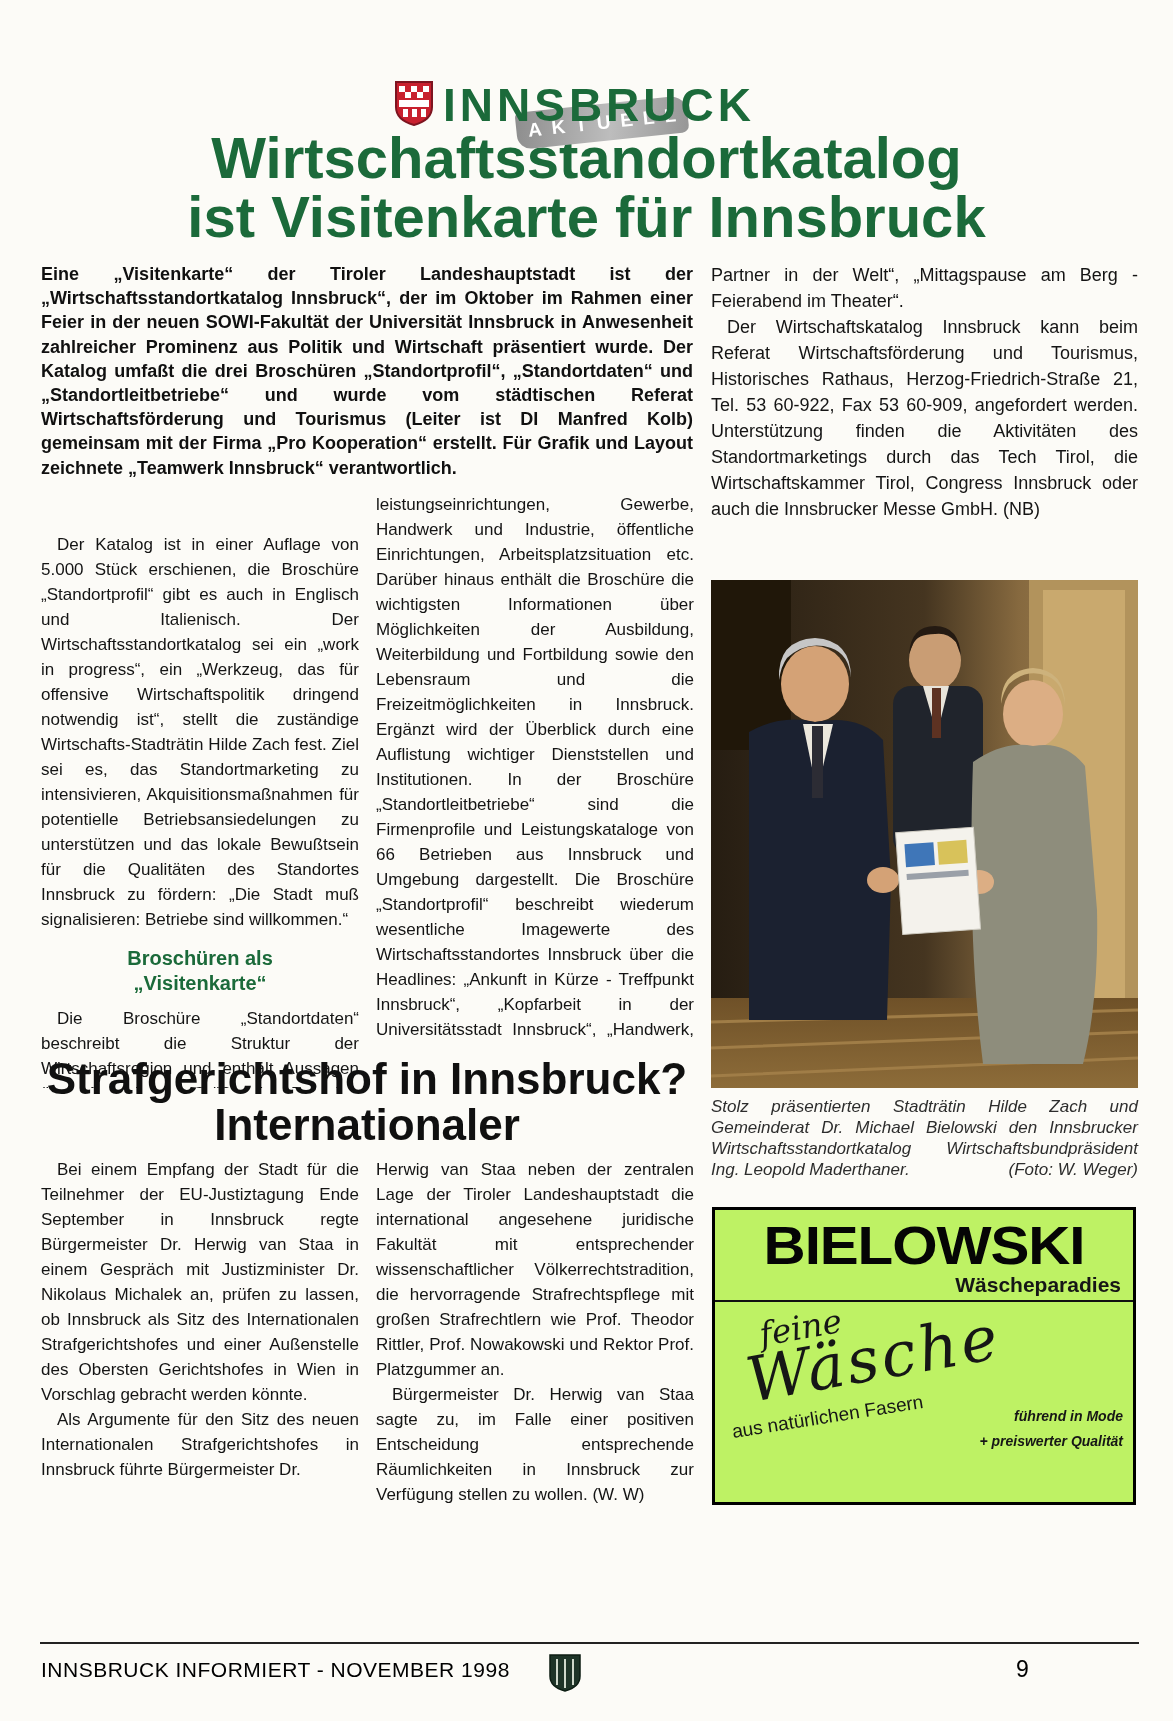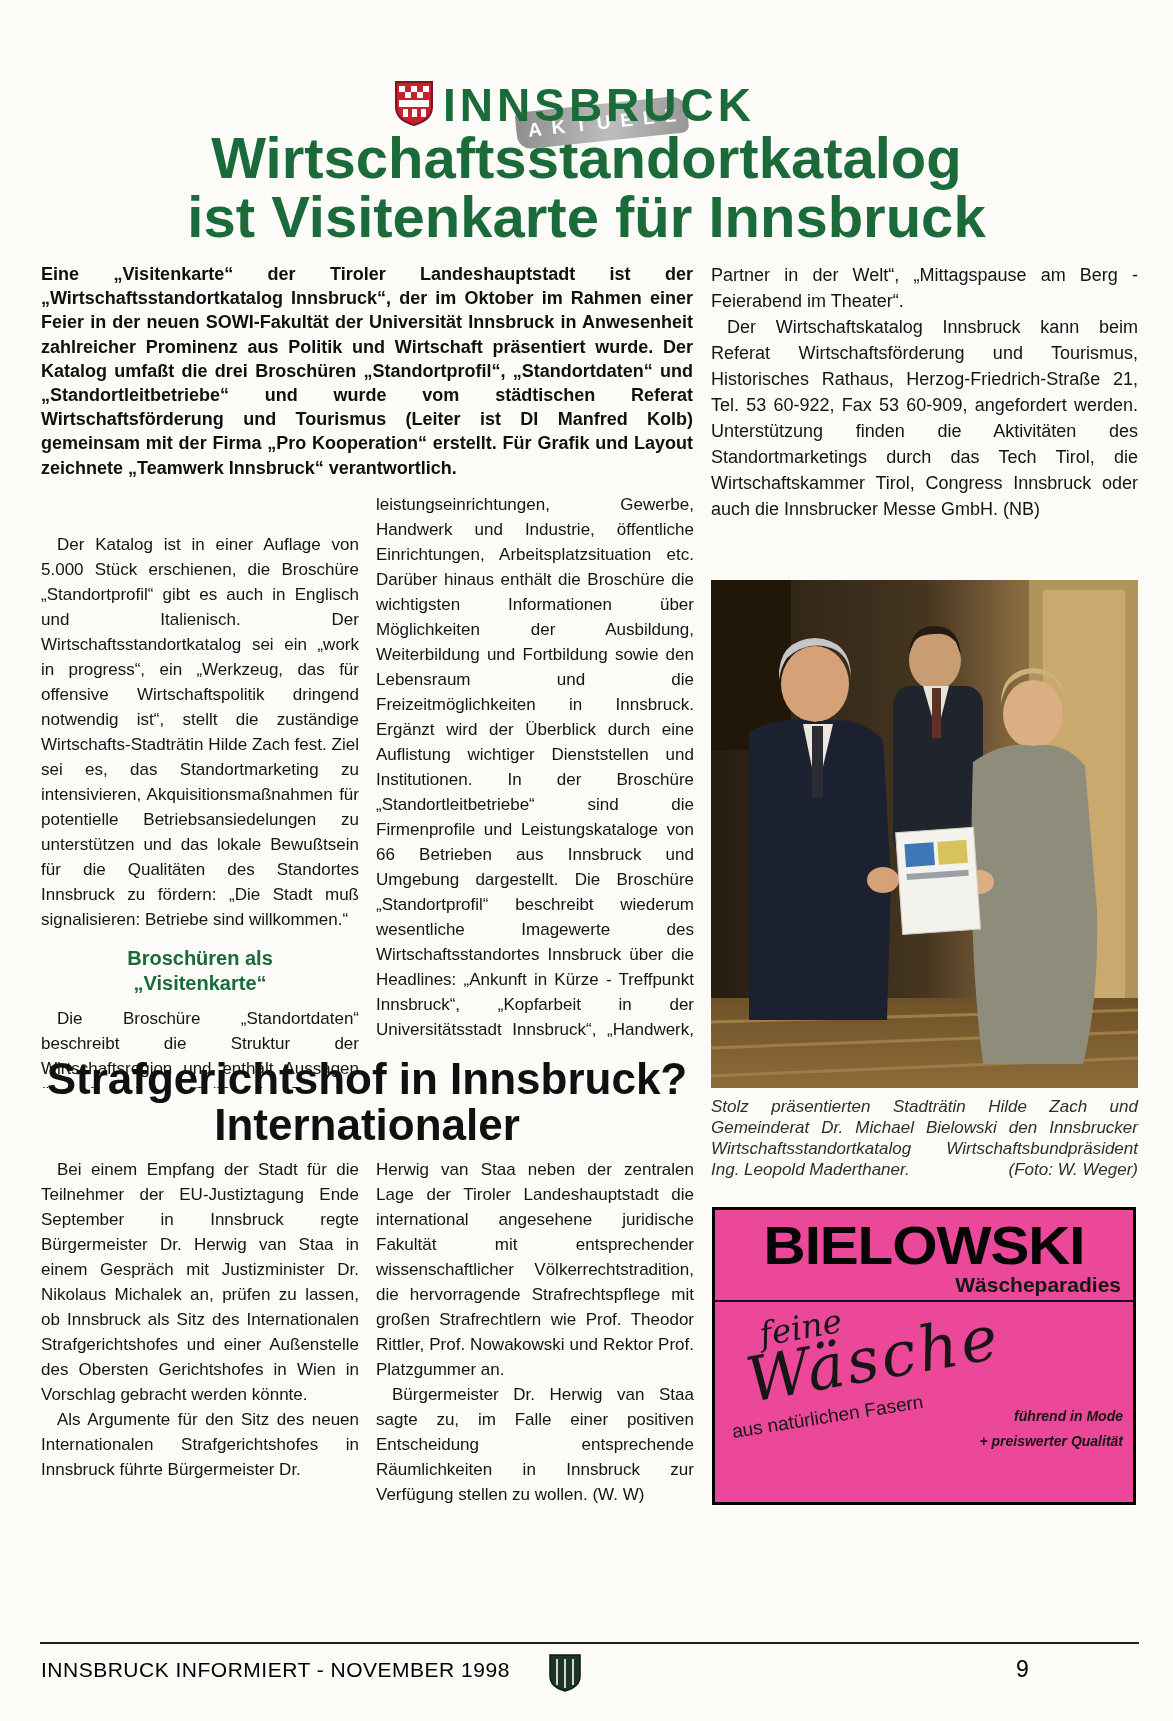--- a/index.html
+++ b/index.html
@@ -53,21 +53,21 @@
 
   
   .a2-head { position:absolute; top:1056px; left:40px; width:654px; text-align:center;
     font-weight:bold; color:#101010; font-size:44px; line-height:46px; }
   .a2-col1 { position:absolute; top:1157px; left:41px;  width:318px; height:360px; overflow:hidden; }
   .a2-col2 { position:absolute; top:1157px; left:376px; width:318px; height:360px; overflow:hidden; }
 
   
   .ad {
     position:absolute; left:712px; top:1207px; width:424px; height:298px;
-    border:3px solid #000; box-sizing:border-box; background:#ec4899; overflow:hidden;
+    border:3px solid #000; box-sizing:border-box; background:#bef264; overflow:hidden;
   }
   .ad-brand {
     position:absolute; top:4px; left:0; right:0; text-align:center;
     font-size:54px; font-weight:bold; letter-spacing:-1px; color:#050505;
     transform:scaleX(1.08); transform-origin:center;
   }
   .ad-sub { position:absolute; top:63px; right:12px; font-weight:bold; font-size:21px; }
   .ad-rule { position:absolute; top:90px; left:0; right:0; border-top:2px solid #111; }
   .ad-script1 {
     position:absolute; top:98px; left:44px; font-family:"DejaVu Serif", serif; font-style:italic;

